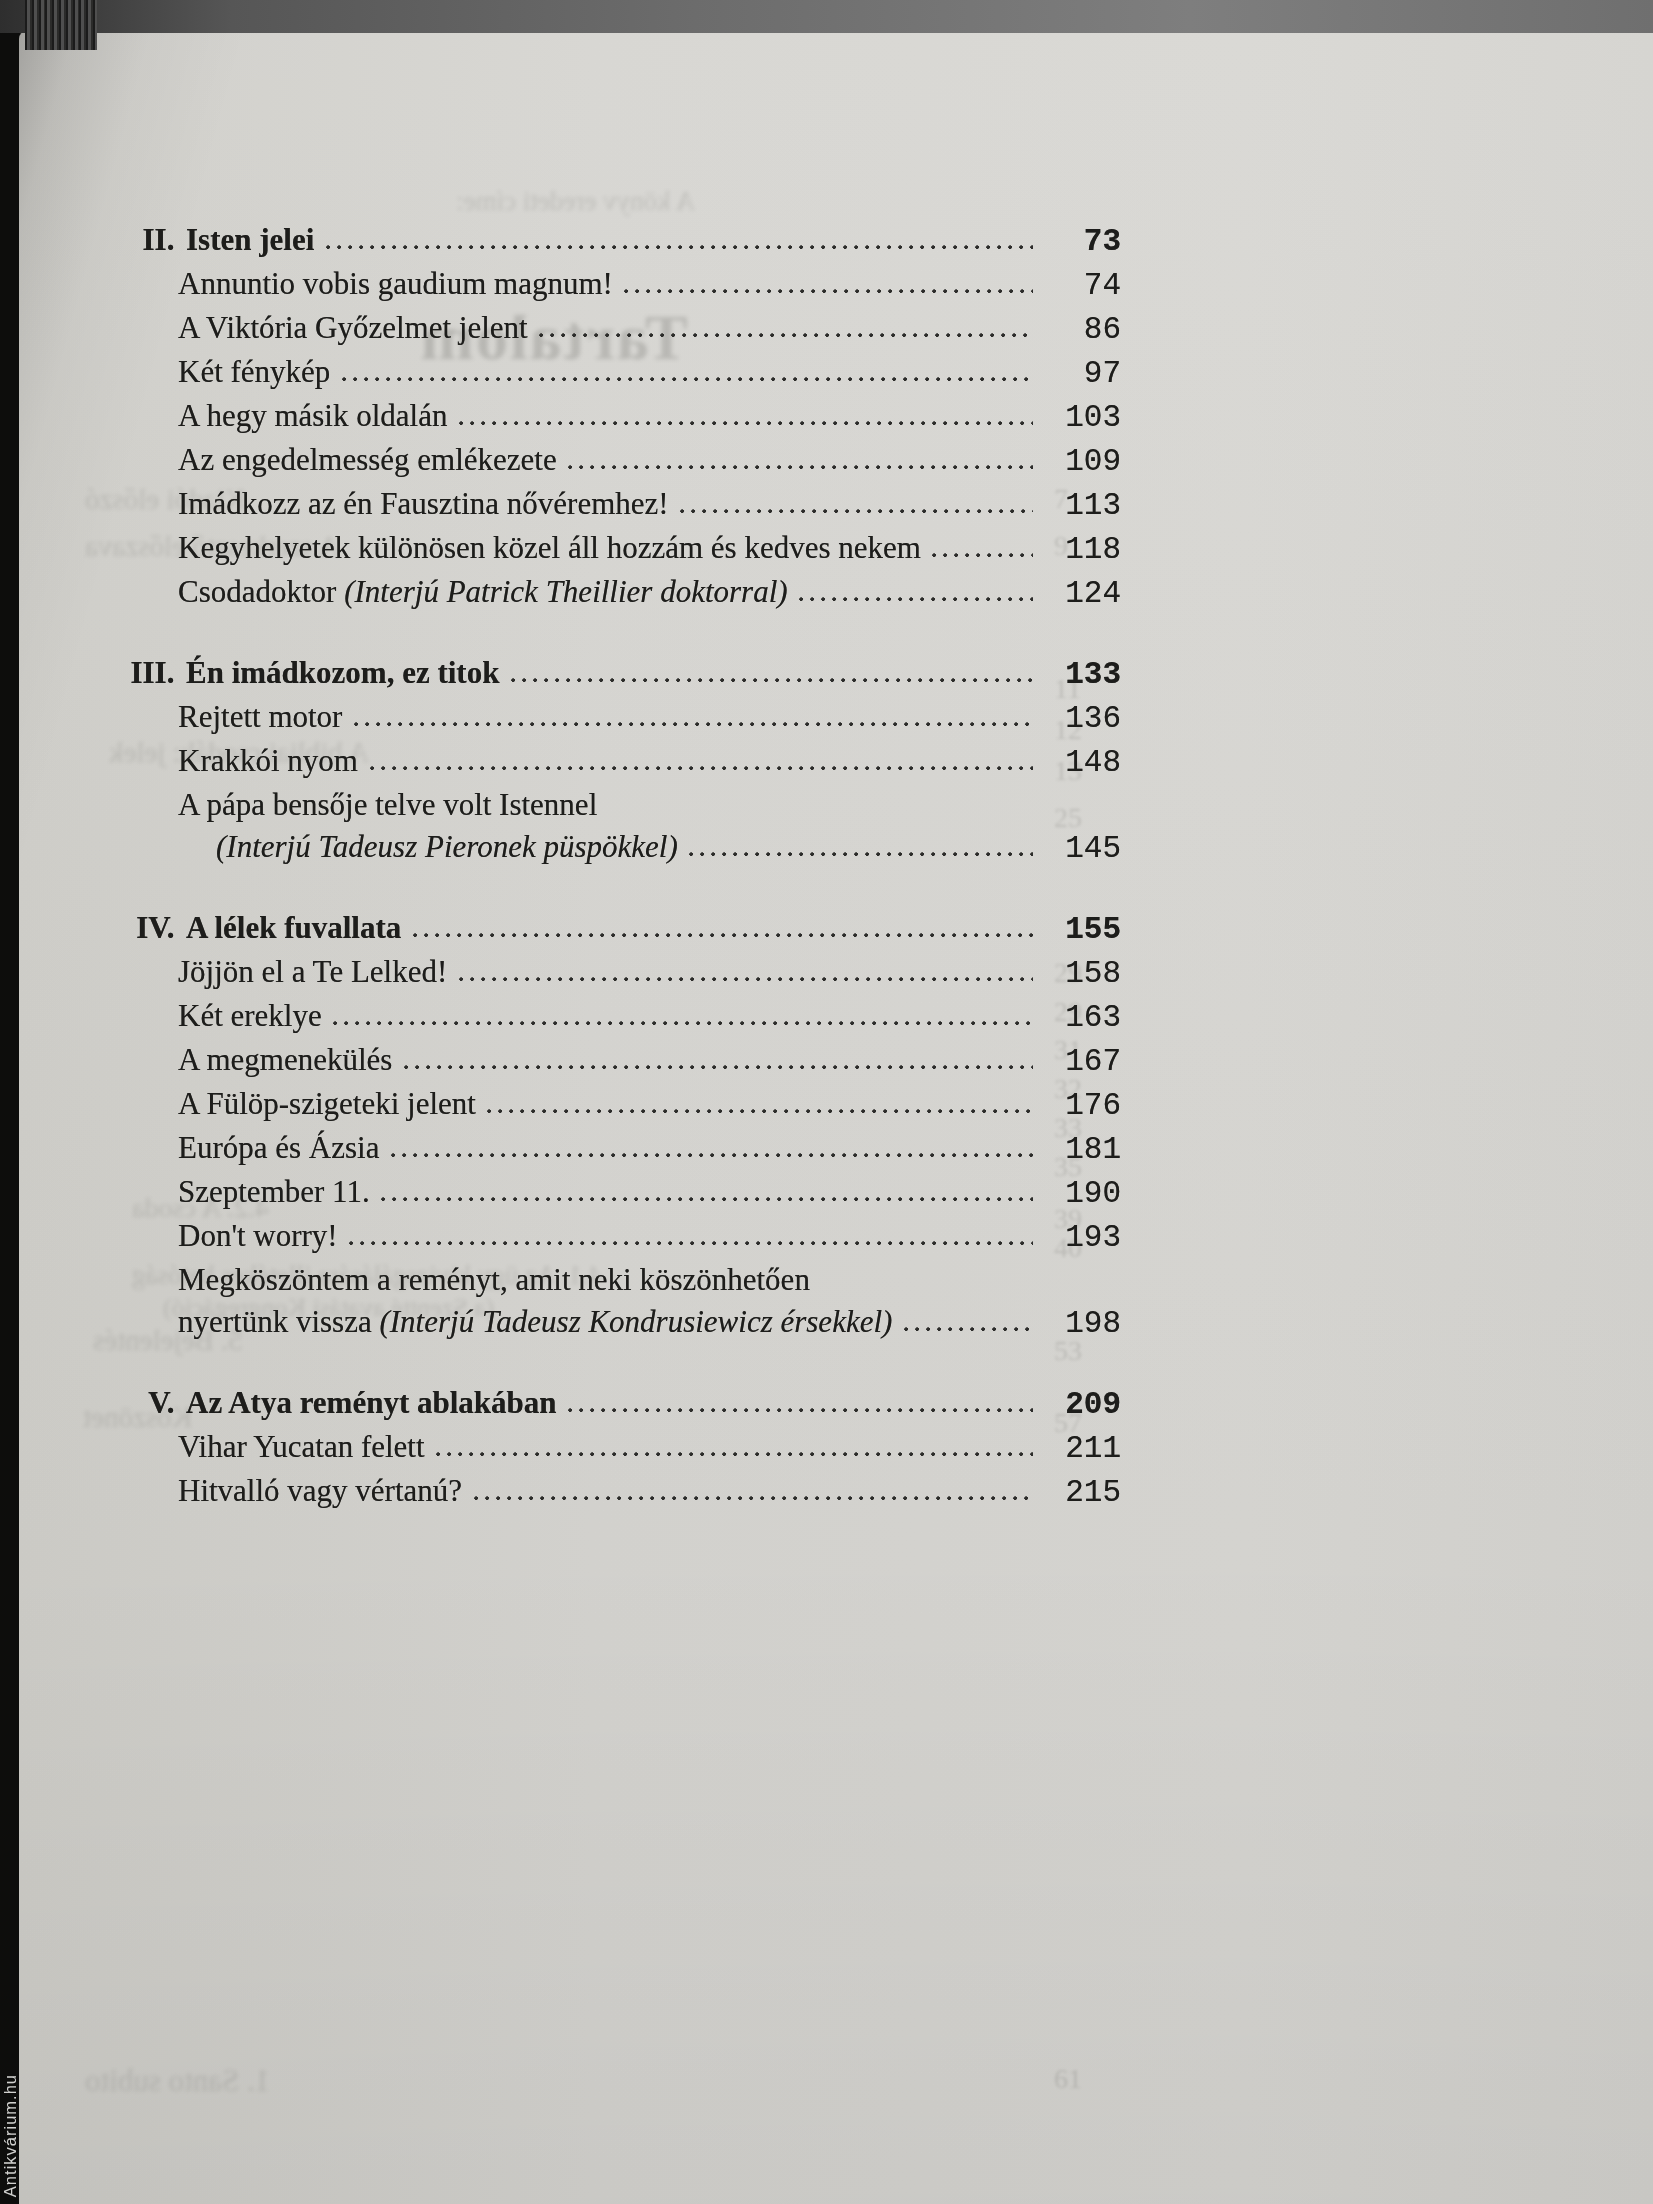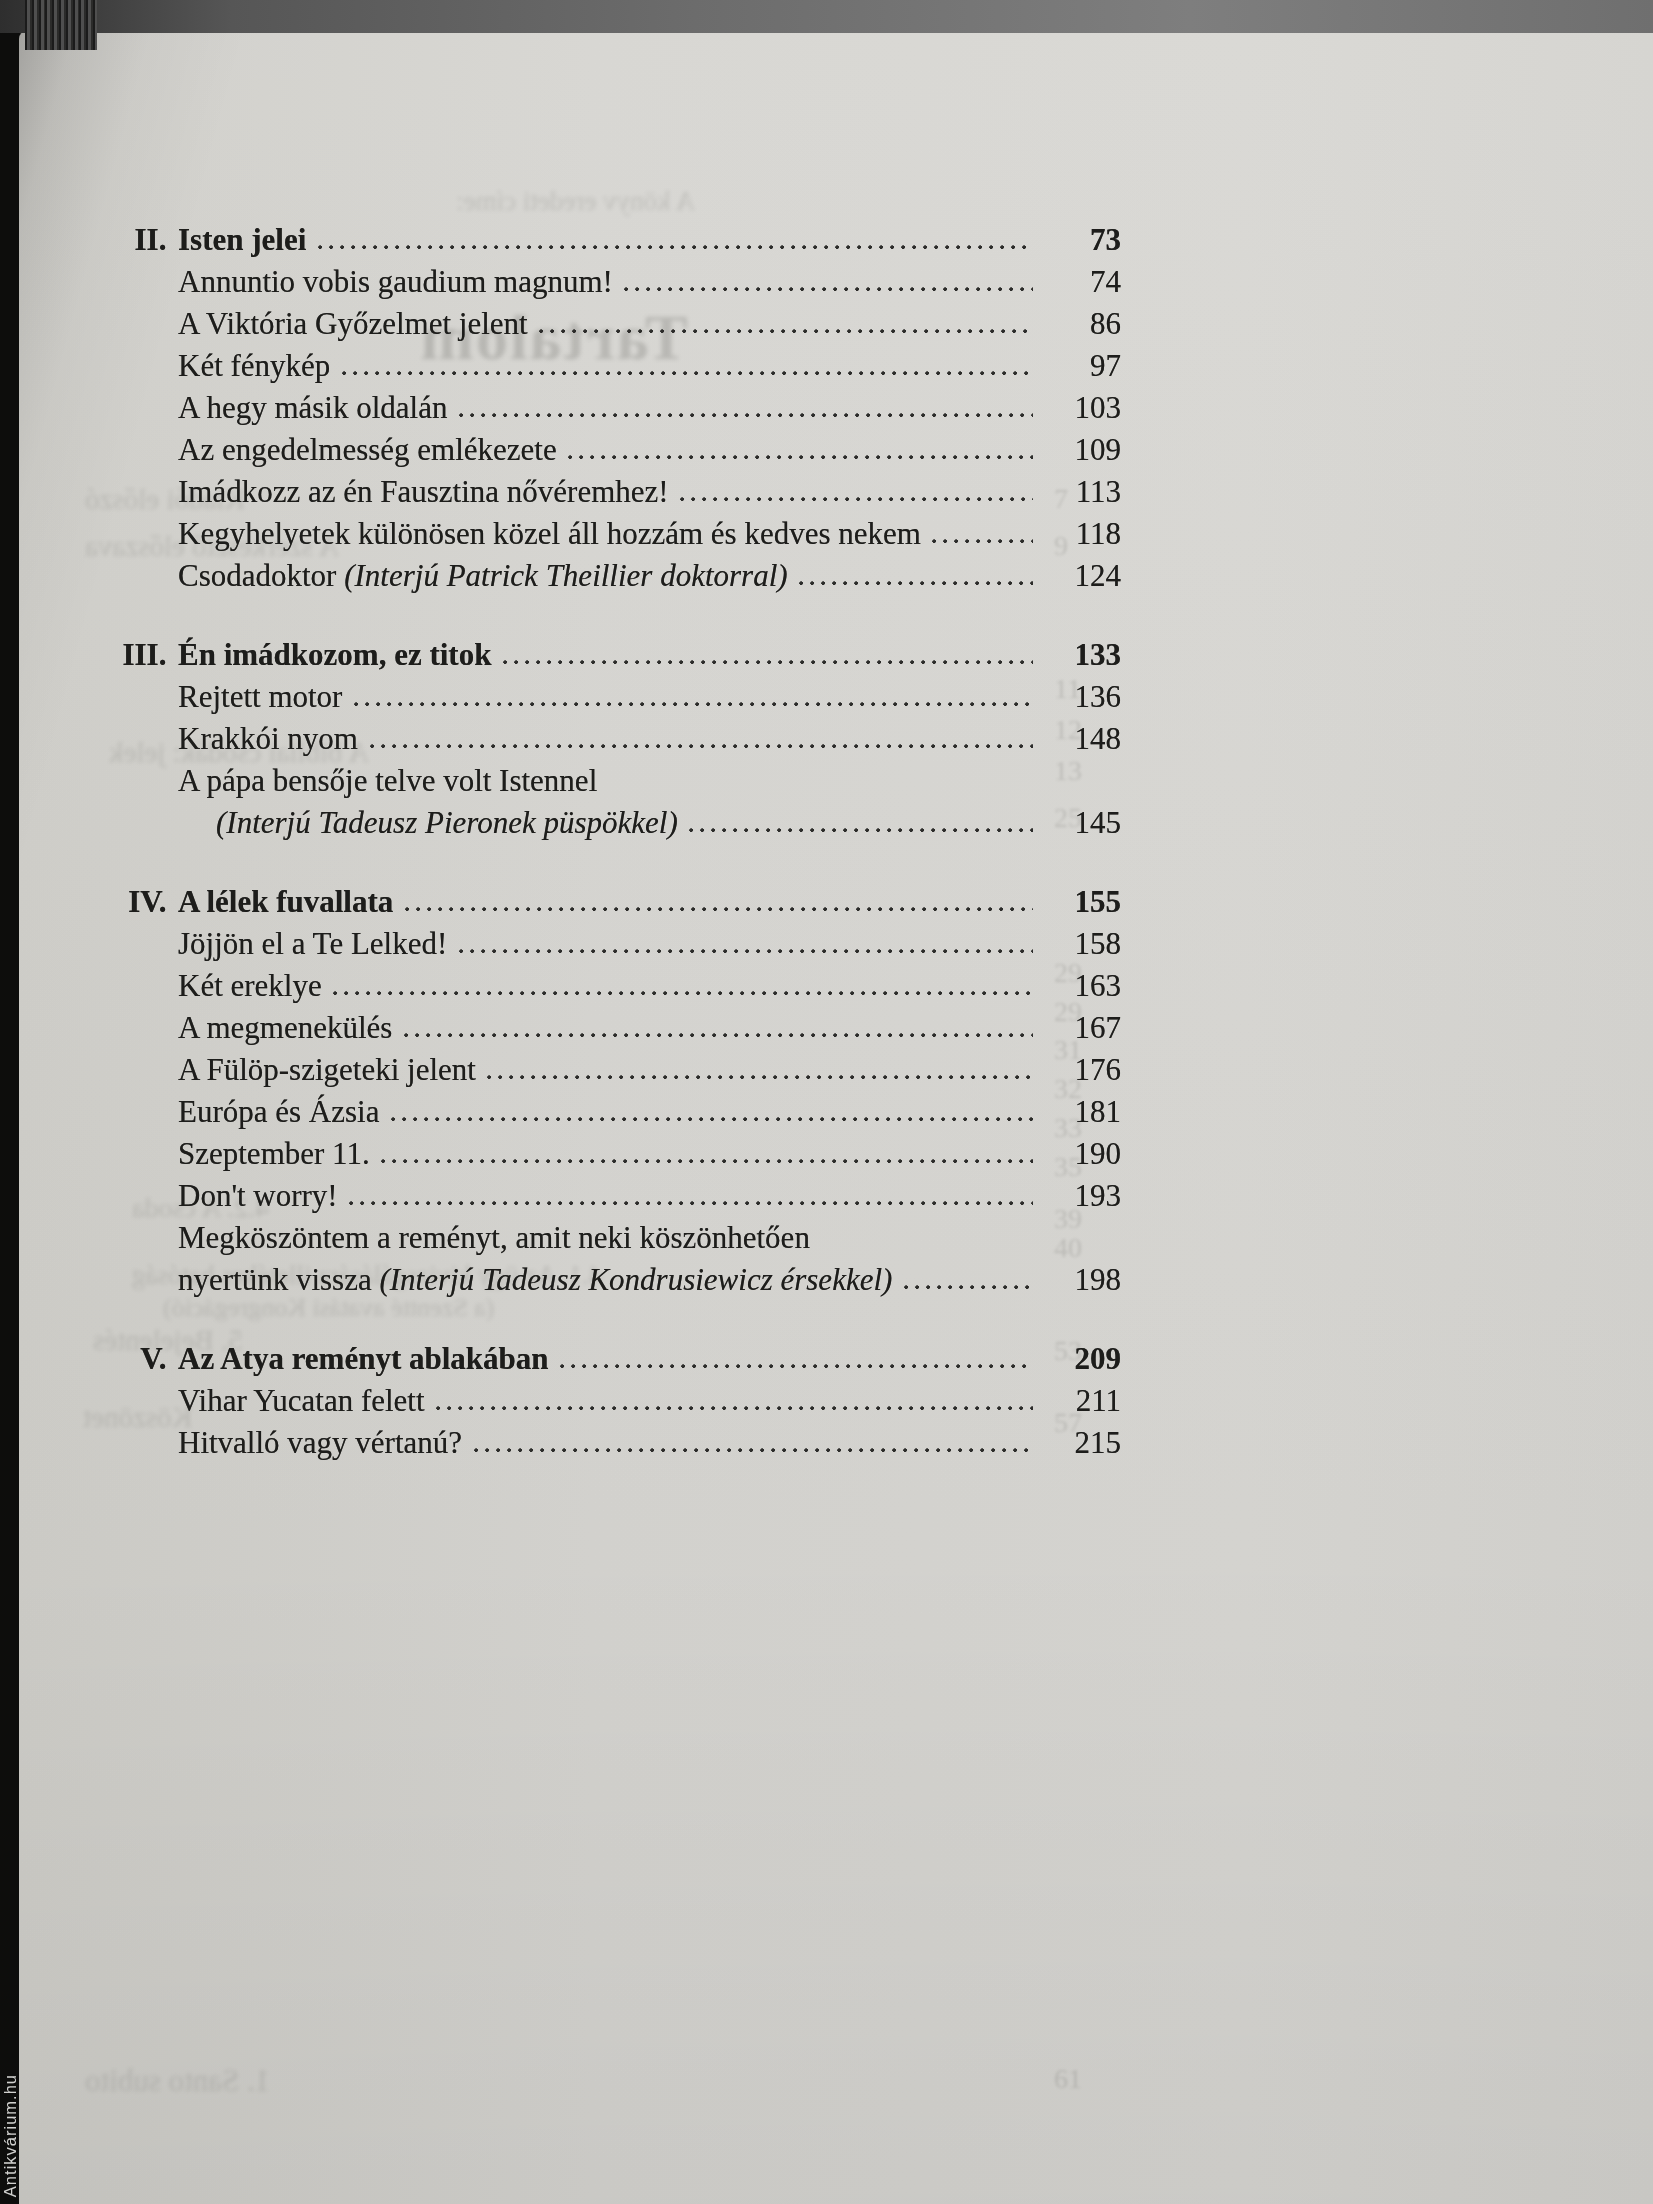--- a/index.html
+++ b/index.html
@@ -87,39 +87,41 @@
     align-items: baseline;
     line-height: 42px;
   }
   .row.header { font-weight: 700; }
   .num {
     flex: 0 0 60px;
     text-align: right;
     padding-right: 11.6px;
     box-sizing: border-box;
     white-space: nowrap;
+    margin-left: 8px;
   }
   .row.entry { margin-left: 60px; }
   .row.entry.indent2 { margin-left: 98px; }
   .title { white-space: nowrap; flex: 0 1 auto; }
   .title .it { font-style: italic; text-align: right; }
   .leader {
     flex: 1 1 23px;
     min-width: 23px;
     height: 5.8px;
     margin: 0 9.7px 0 11.6px;
     background-image: radial-gradient(circle at 2.1px 3.1px, #2c2c2a 1.6px, rgba(0,0,0,0) 2px);
     background-size: 11px 5.8px;
     background-repeat: repeat-x;
     background-position: left bottom;
   }
   .pagenum {
     flex: 0 0 78px;
     text-align: right;
     white-space: nowrap;
+    font-family: Liberation Mono, monospace;
   }
   
   .watermark {
     position: absolute;
     left: 1px;
     bottom: 7.8px;
     z-index: 6;
     writing-mode: vertical-rl;
     transform: rotate(180deg);
     color: #e2e2e0;

